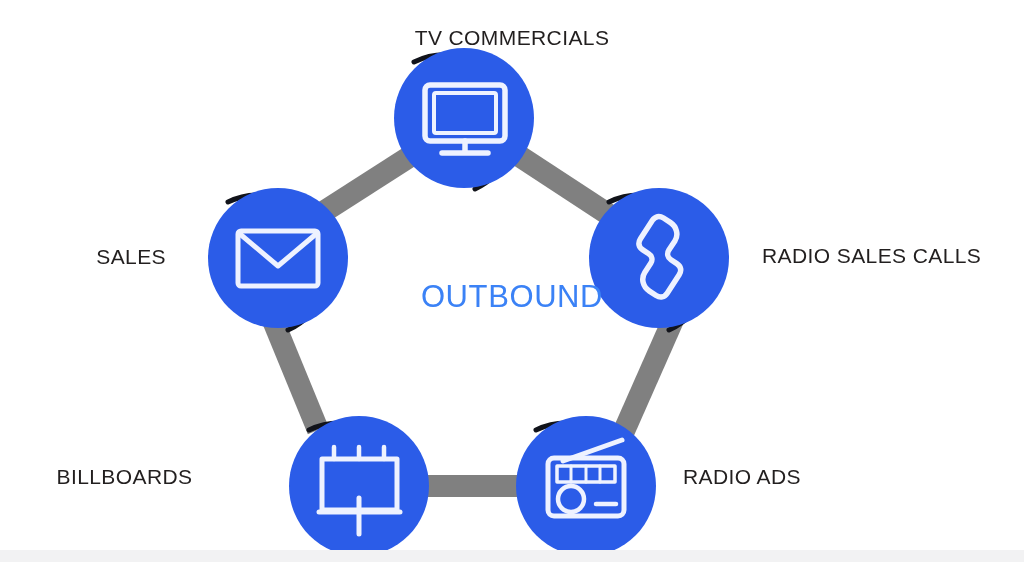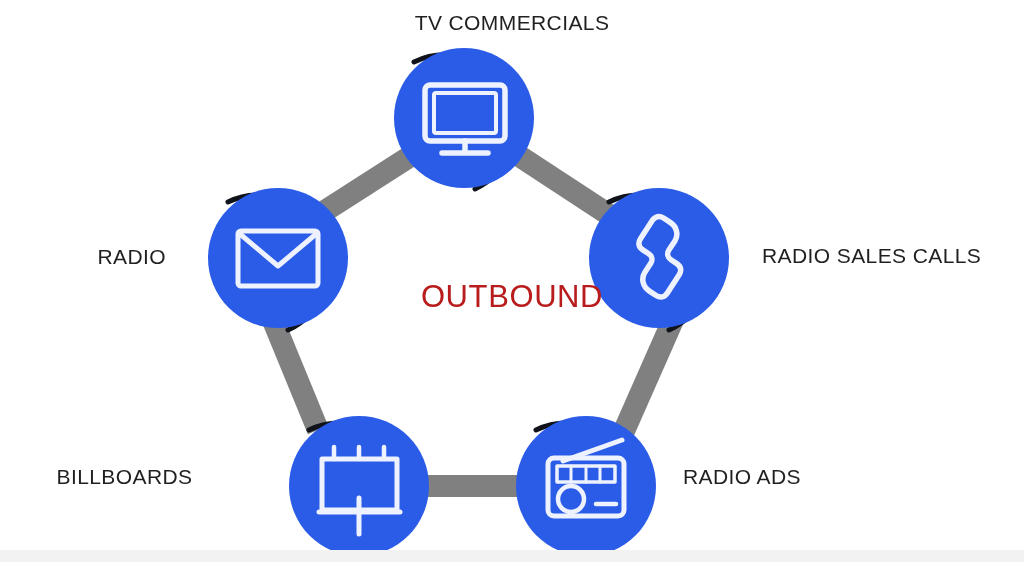--- a/index.html
+++ b/index.html
@@ -40,21 +40,21 @@
     position: absolute;
     color: #221f1f;
     font-family: "Liberation Sans", sans-serif;
     font-size: 21px;
     letter-spacing: 0.4px;
     white-space: nowrap;
     line-height: 1.15;
   }
   .center-title {
     position: absolute;
-    color: #b91c1c;
+    color: #3b82f6;
     font-family: "Liberation Sans", sans-serif;
     font-size: 31px;
     letter-spacing: 0.6px;
     text-align: center;
     line-height: 1.35;
     white-space: nowrap;
   }
   .center-title .line { display: block; }
 </style>
 </head>
@@ -143,25 +143,25 @@
         <path d="M 240 234 L 278 266 L 316 234"></path>
       </g>
     </g>
 
   </svg>
 
   <div class="center-title" style="left:0; top:276px; width:1024px;">
     <span class="line">OUTBOUND</span>
   </div>
 
-  <div class="label" style="left:0; top:11px; width:1024px; text-align:center;">TV COMMERCIALS</div>
+  <div class="label" style="left:0; top:26px; width:1024px; text-align:center;">TV COMMERCIALS</div>
 
   <div class="label" style="left:762px; top:244px;">RADIO SALES CALLS</div>
 
   <div class="label" style="left:683px; top:465px;text-align:center;">RADIO ADS</div>
 
   <div class="label" style="left:0; top:465px; width:249px; text-align:center;">BILLBOARDS</div>
 
-  <div class="label" style="left:0; top:245px; width:166px; text-align:right;">RADIO</div>
+  <div class="label" style="left:0; top:245px; width:166px; text-align:right;">SALES</div>
 
   <div class="bottom-strip"></div>
 
 </div>
 
 </body></html>

